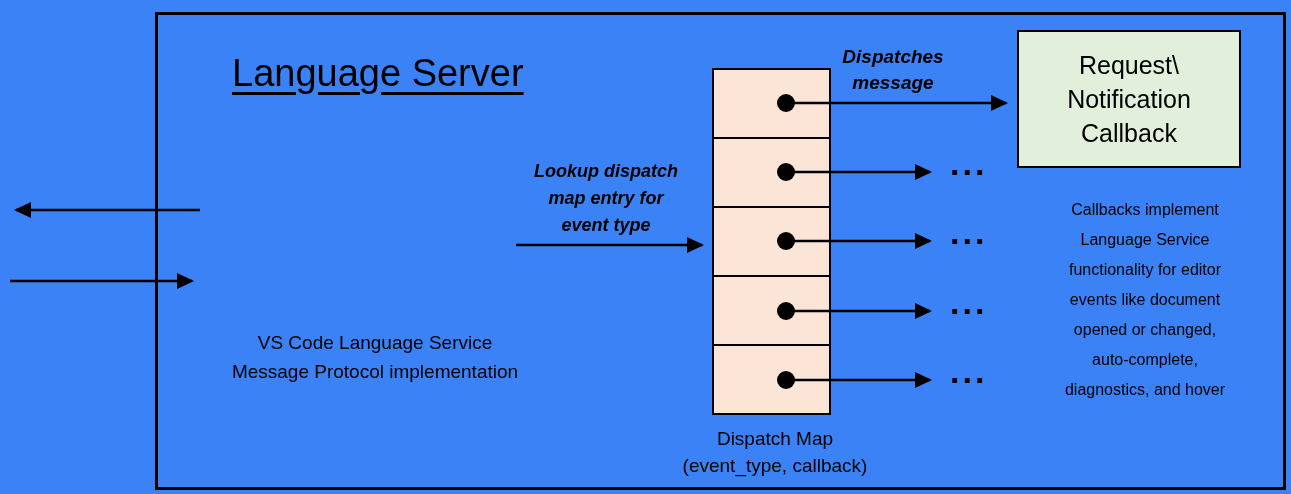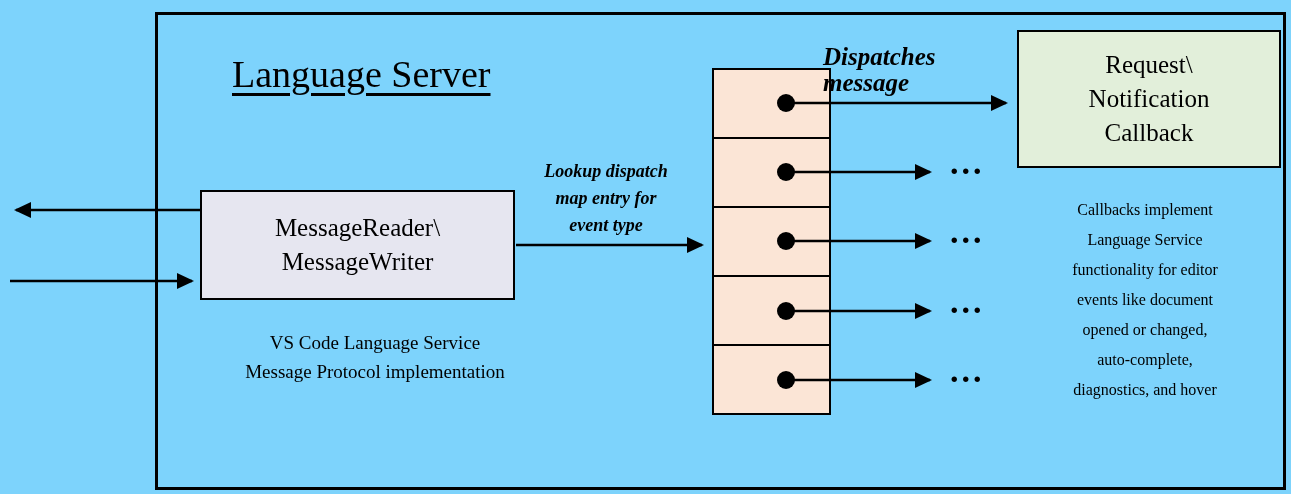--- a/index.html
+++ b/index.html
@@ -1,20 +1,20 @@
 <!DOCTYPE html>
 <html><head>
 <meta charset="utf-8">
 <style>
   html,body{margin:0;padding:0;background:#ffffff;}
   .canvas{
     position:relative;
     width:1291px;height:494px;
-    background:#7dd3fc;
-    font-family:Liberation Serif, serif;
+    background:#3b82f6;
+    font-family:Liberation Sans, sans-serif;
     color:#000;
     overflow:hidden;
   }
   .pre{white-space:pre-line;}
   .abs{position:absolute;}
 
   .outer-box{
     left:155px;top:12px;width:1125px;height:472px;
     border:3px solid #000;
     background:transparent;
@@ -63,26 +63,26 @@
     border-bottom:2.5px solid #000;
   }
   .dispatch-cell:last-child{border-bottom:none;}
   .map-caption{
     left:650px;top:425px;width:250px;
     text-align:center;font-size:19px;line-height:27px;
     z-index:2;
   }
   .dispatches-label{
     left:823px;top:44px;width:140px;
-    font-size:25px;font-style:italic;font-weight:bold;
-    line-height:26px;
+    font-size:19px;font-style:italic;font-weight:bold;
+    text-align:center;line-height:26px;
     z-index:2;
   }
   .callback-box{
-    left:1017px;top:30px;width:264px;height:138px;
+    left:1017px;top:30px;width:224px;height:138px;
     background:#e2efda;
     border:2.5px solid #000;
     display:flex;align-items:center;justify-content:center;
     text-align:center;font-size:25px;line-height:34px;
     z-index:2;box-sizing:border-box;
   }
   .callbacks-note{
     left:1019px;top:195px;width:252px;
     text-align:center;font-size:16px;line-height:30px;
     z-index:2;
@@ -100,40 +100,38 @@
 </head>
 <body>
 
 <div class="canvas">
 
   <div class="abs outer-box"></div>
 
   <div class="abs title">Language Server</div>
 
 
-  <div class="abs msg-box">
-    <span class="pre">MessageReader\
-MessageWriter</span>
-  </div>
 
   <div class="abs msg-caption pre">VS Code Language Service
 Message Protocol implementation</div>
 
   <div class="abs lookup-label pre">Lookup dispatch
 map entry for
 event type</div>
 
   <div class="abs dispatch-map">
     <div class="dispatch-cell"></div>
     <div class="dispatch-cell"></div>
     <div class="dispatch-cell"></div>
     <div class="dispatch-cell"></div>
     <div class="dispatch-cell"></div>
   </div>
 
+  <div class="abs map-caption pre">Dispatch Map
+(event_type, callback)</div>
 
   <div class="abs dispatches-label pre">Dispatches
 message</div>
 
   <div class="abs callback-box">
     <span class="pre">Request\
 Notification
 Callback</span>
   </div>
 

